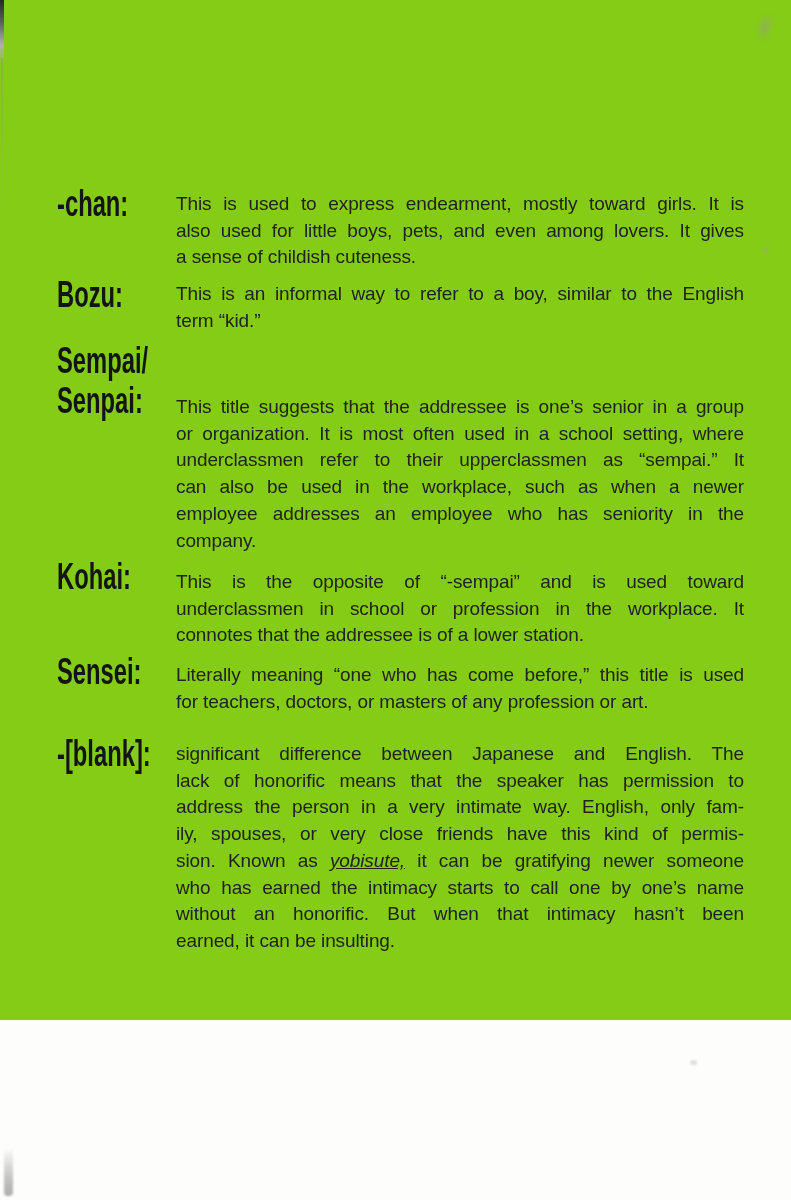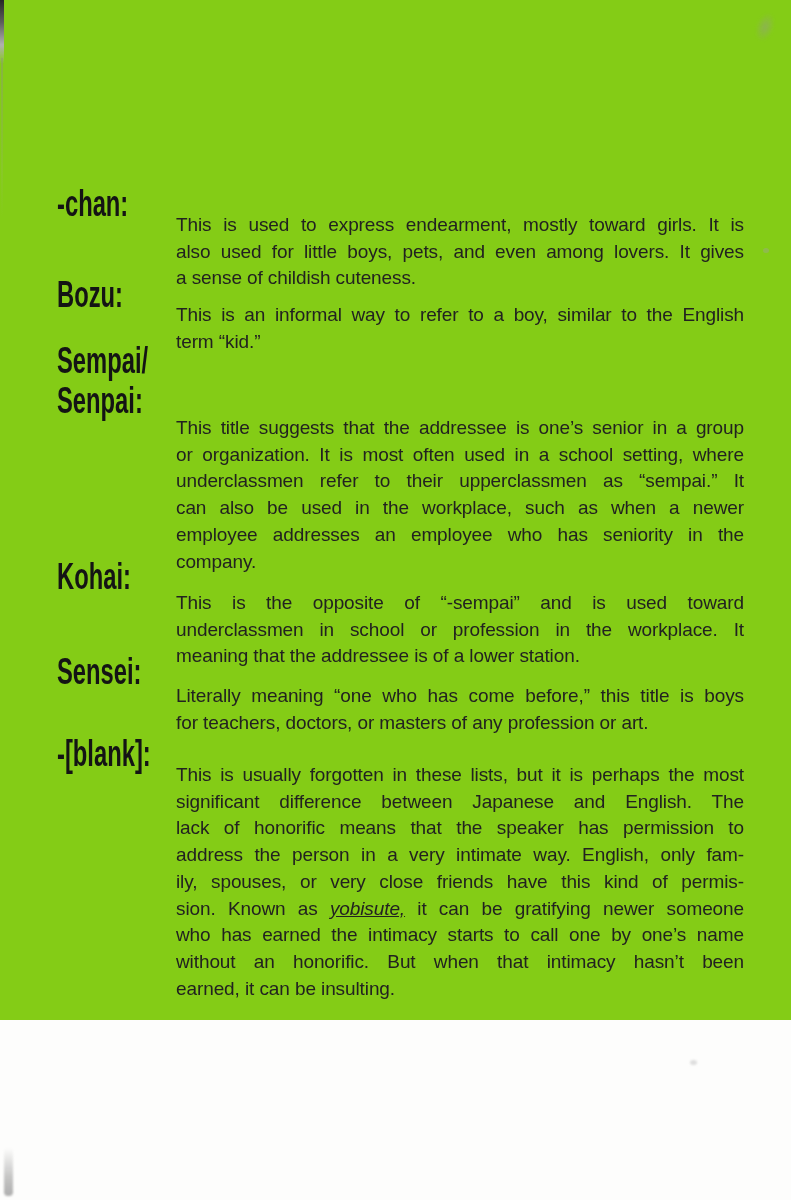--- a/index.html
+++ b/index.html
@@ -27,21 +27,20 @@
     line-height: 36px;
     letter-spacing: 0px;
     white-space: nowrap;
     transform: scaleX(0.66);
     transform-origin: 0 50%;
   }
   .term-line.second { margin-top: 4px; }
   .def-box {
     position: absolute; left: 119px; width: 568px;
     color: #222220;
-    margin-top: 21px;
   }
   .def-line {
     font-size: 19px;
     line-height: 26.7px;
     letter-spacing: -0.1px;
     text-align: justify;
     text-align-last: justify;
     white-space: normal;
   }
   .def-line.last { text-align-last: left; }
@@ -131,38 +130,37 @@
           <div class="def-line last"><span>company.</span></div>
         </div>
       </div>
       <div class="entry e3">
         <div class="term-box">
           <div class="term-line">Kohai:</div>
         </div>
         <div class="def-box">
           <div class="def-line"><span>This is the opposite of “-sempai” and is used toward</span></div>
           <div class="def-line"><span>underclassmen in school or profession in the workplace. It</span></div>
-          <div class="def-line last"><span>meaning that the addressee is of a lower station.</span></div>
+          <div class="def-line last"><span>connotes that the addressee is of a lower station.</span></div>
         </div>
       </div>
       <div class="entry e4">
         <div class="term-box">
           <div class="term-line">Sensei:</div>
         </div>
         <div class="def-box">
-          <div class="def-line"><span>Literally meaning “one who has come before,” this title is boys</span></div>
+          <div class="def-line"><span>Literally meaning “one who has come before,” this title is used</span></div>
           <div class="def-line last"><span>for teachers, doctors, or masters of any profession or art.</span></div>
         </div>
       </div>
       <div class="entry e5">
         <div class="term-box">
           <div class="term-line">-[blank]:</div>
         </div>
         <div class="def-box">
-          <div class="def-line"><span>This is usually forgotten in these lists, but it is perhaps the most</span></div>
           <div class="def-line"><span>significant difference between Japanese and English. The</span></div>
           <div class="def-line"><span>lack of honorific means that the speaker has permission to</span></div>
           <div class="def-line"><span>address the person in a very intimate way. English, only fam-</span></div>
           <div class="def-line"><span>ily, spouses, or very close friends have this kind of permis-</span></div>
           <div class="def-line"><span>sion. Known as </span><span class="it">yobisute,</span><span> it can be gratifying newer someone</span></div>
           <div class="def-line"><span>who has earned the intimacy starts to call one by one’s name</span></div>
           <div class="def-line"><span>without an honorific. But when that intimacy hasn’t been</span></div>
           <div class="def-line last"><span>earned, it can be insulting.</span></div>
         </div>
       </div>

